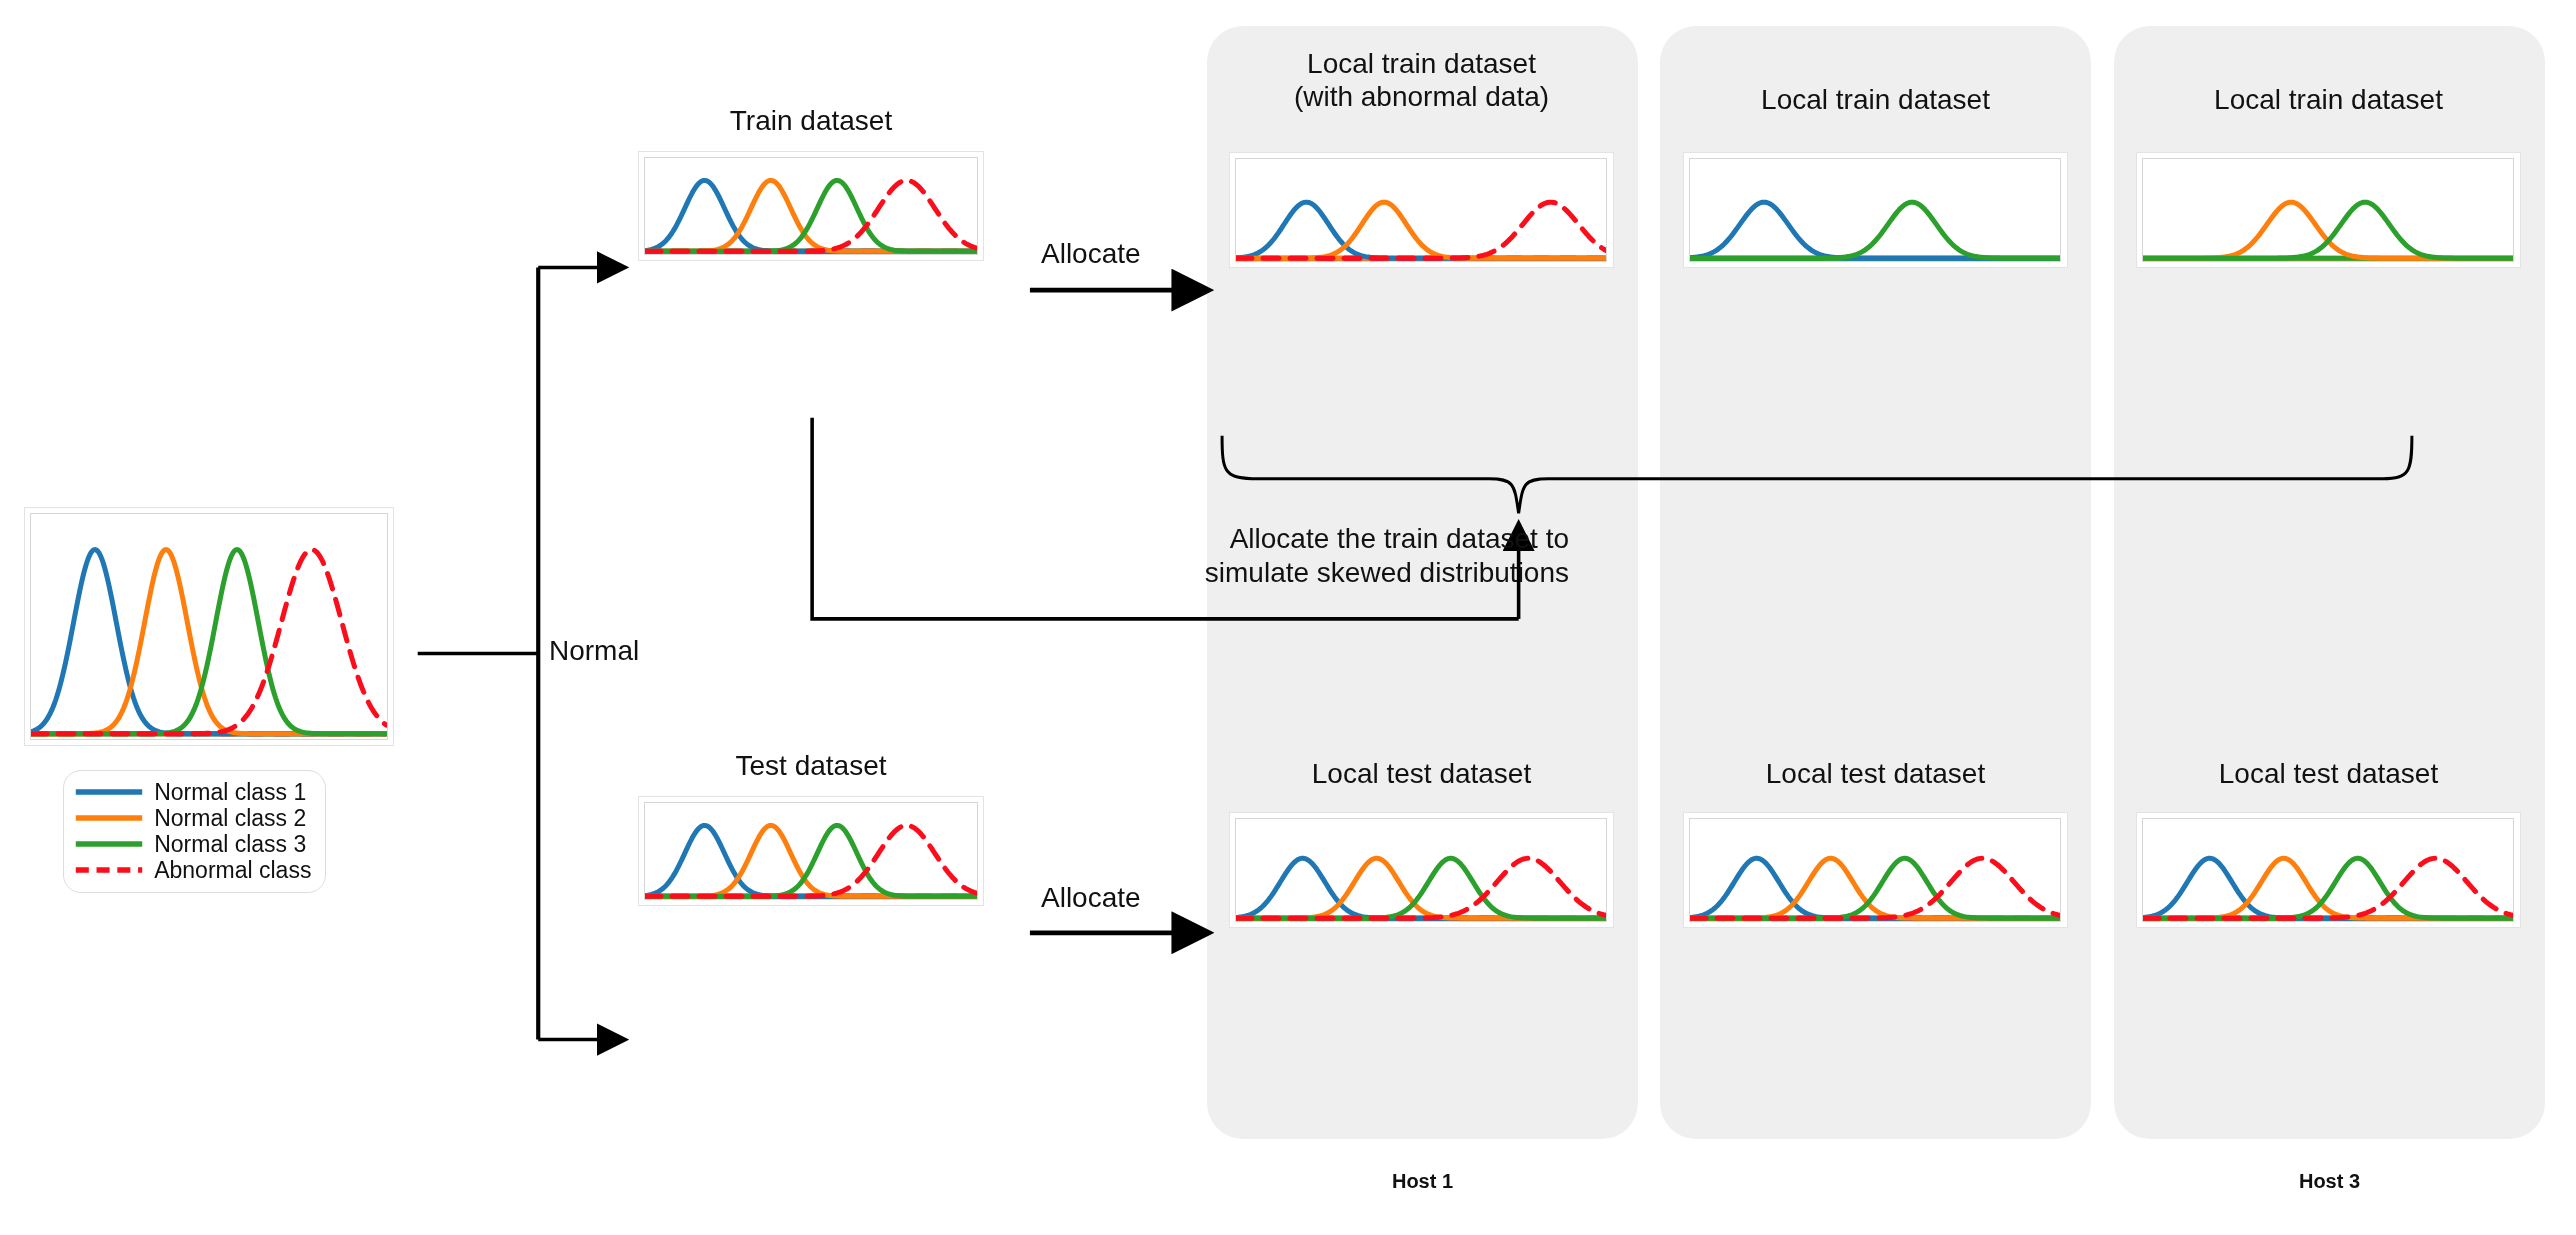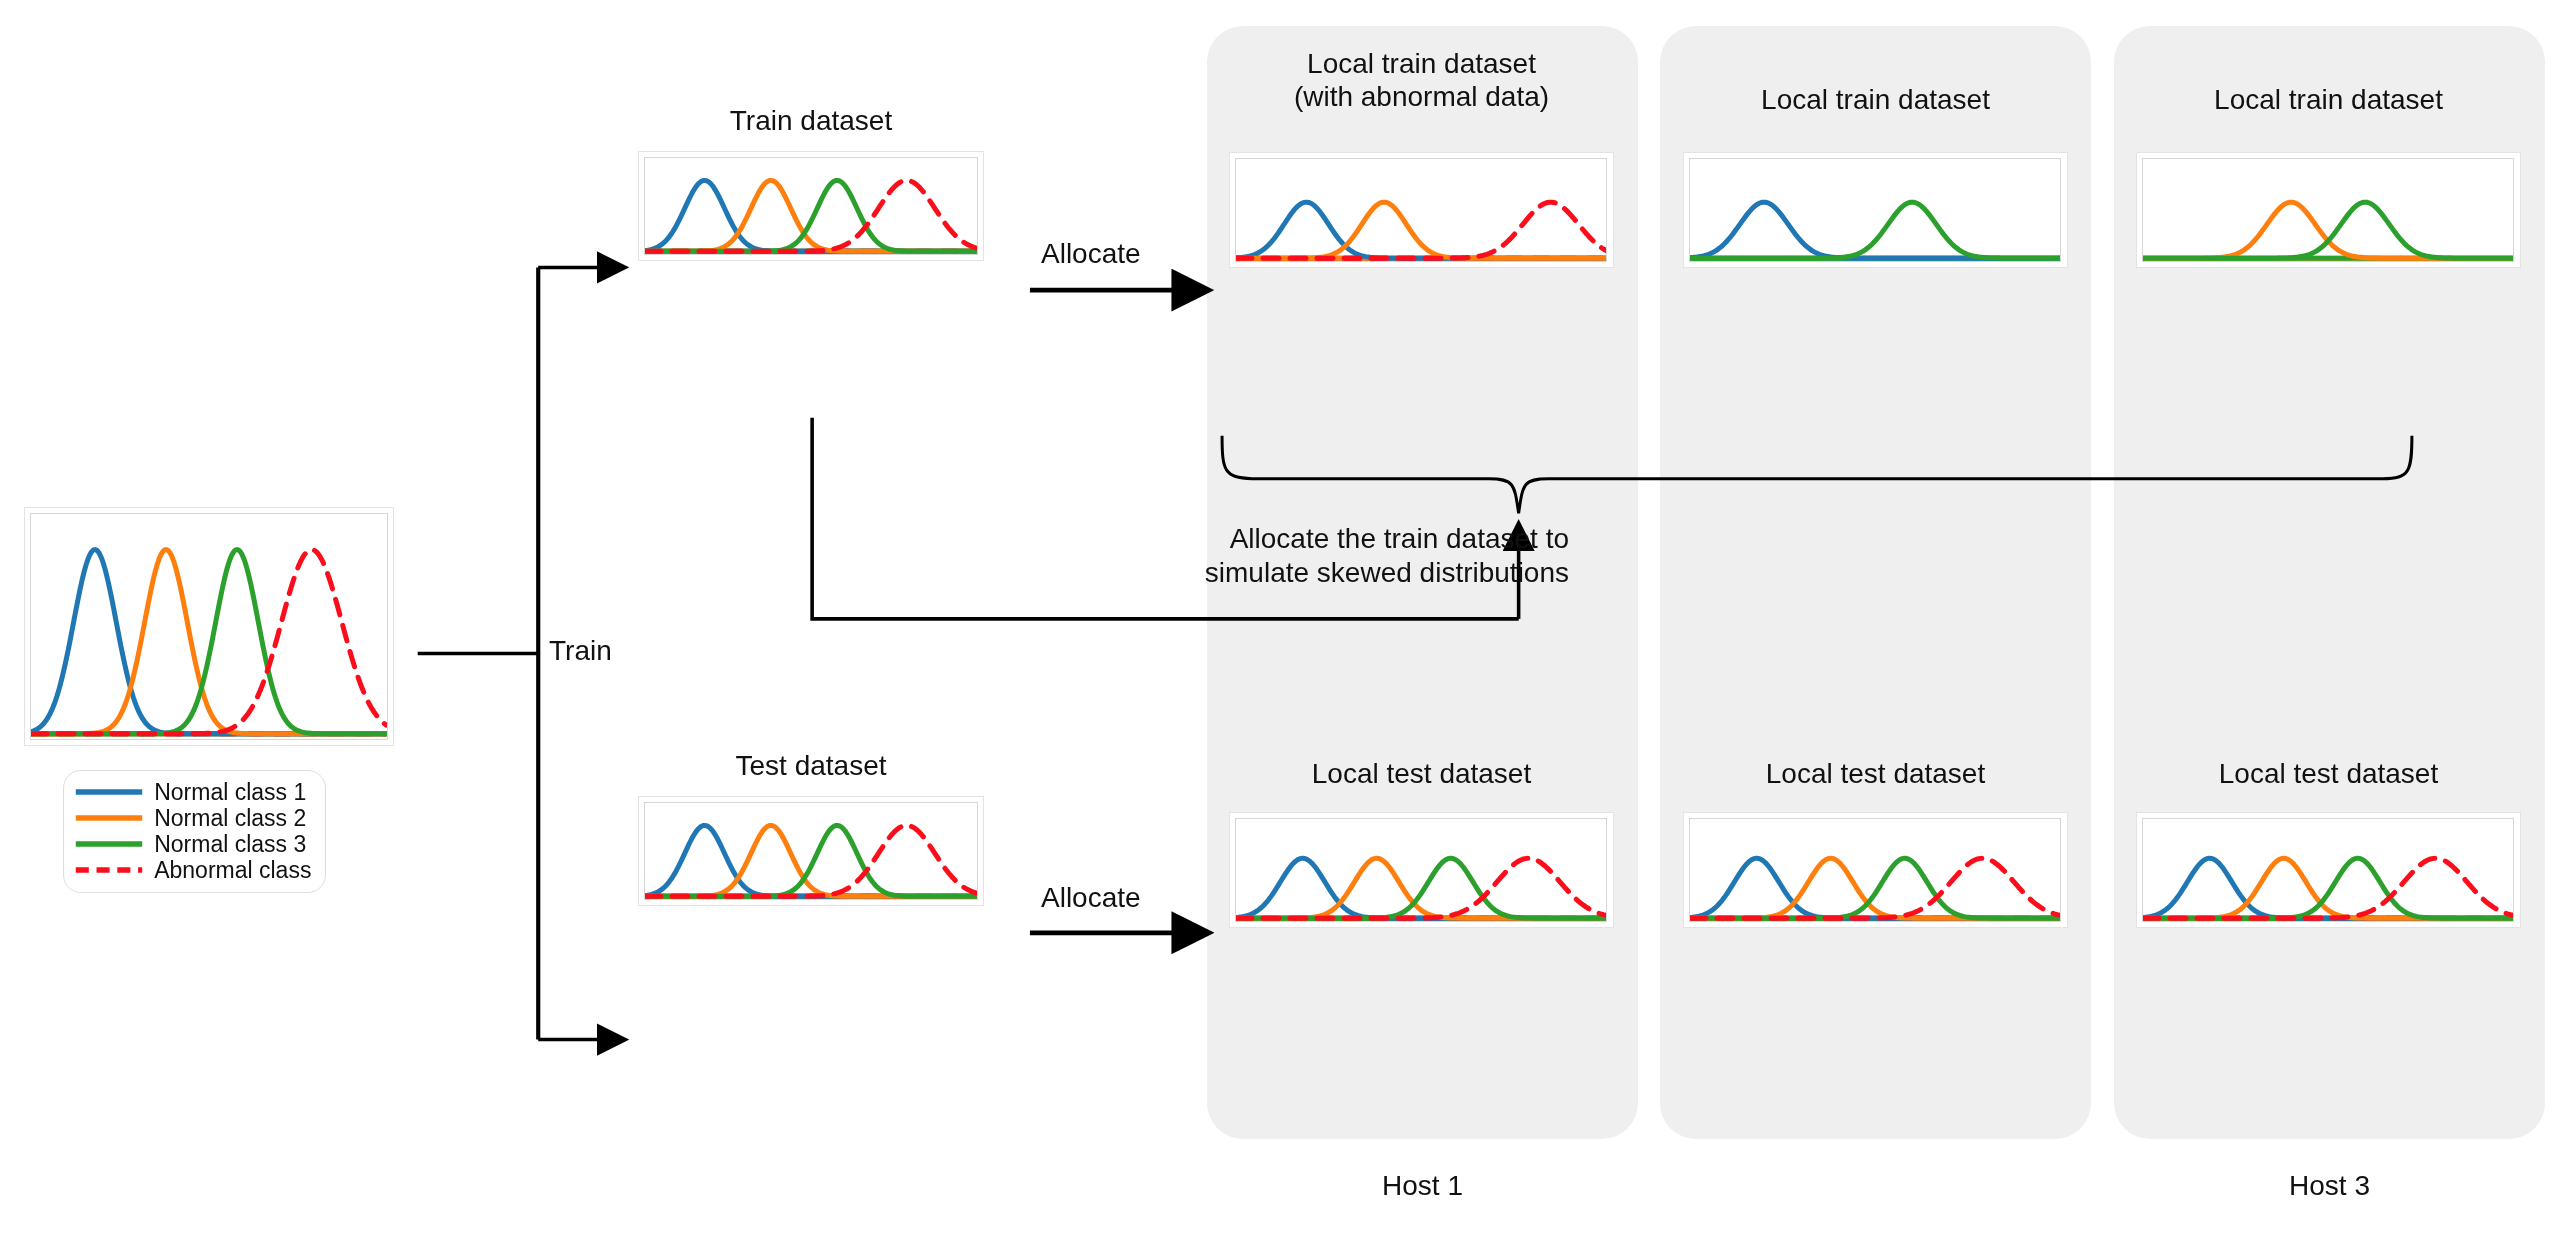--- a/index.html
+++ b/index.html
@@ -70,22 +70,23 @@
 
   
   .connectors {
     position:absolute; left:0; top:0;
     width:2576px; height:1236px;
     pointer-events:none;
   }
   .host-label {
     position:absolute;
     text-align:center;
-    font-size:28px;
+    font-size:20px;
     color:#111111;
+    font-weight:bold;
   }
 </style>
 </head>
 <body>
 
 <div class="stage">
 
   <div class="host-col" style="left:1207px; top:26px; width:431px; height:1113px;"></div>
   <div class="host-col" style="left:1660px; top:26px; width:431px; height:1113px;"></div>
   <div class="host-col" style="left:2114px; top:26px; width:431px; height:1113px;"></div>
@@ -171,21 +172,21 @@
     <div class="legend-row">
       <span class="legend-swatch">
         <svg width="70" height="12" viewBox="0 0 118 20">
             <line x1="3" y1="10" x2="115" y2="10" stroke="#fc0d1b" stroke-width="9" stroke-dasharray="22 13"></line>
           </svg>
       </span>
       <span class="legend-label">Abnormal class</span>
     </div>
   </div>
 
-  <div class="flab" style="left:549px; top:634px;">Train</div>
+  <div class="flab" style="left:549px; top:634px;">Normal</div>
 
   <div class="panel" style="left:638px; top:104px; width:394px; height:316px;">
     <div class="panel-title" style="top:0px; width:346px;">Train dataset</div>
     <div class="chart-frame" style="left:0px; top:47px; width:346px; height:110px;">
       <div class="chart-inner">
           <svg viewBox="0 0 1000 400" preserveAspectRatio="none">
             <line x1="0" x2="1000" y1="392" y2="392" stroke="#1f77b4" stroke-width="5" vector-effect="non-scaling-stroke"></line>
             <line x1="0" x2="1000" y1="392" y2="392" stroke="#ff7f0e" stroke-width="5" vector-effect="non-scaling-stroke"></line>
             <line x1="0" x2="1000" y1="392" y2="392" stroke="#2ca02c" stroke-width="5" vector-effect="non-scaling-stroke"></line>
             <line x1="0" x2="1000" y1="392" y2="392" stroke="#fc0d1b" stroke-width="5" stroke-dasharray="16 11" vector-effect="non-scaling-stroke"></line>

